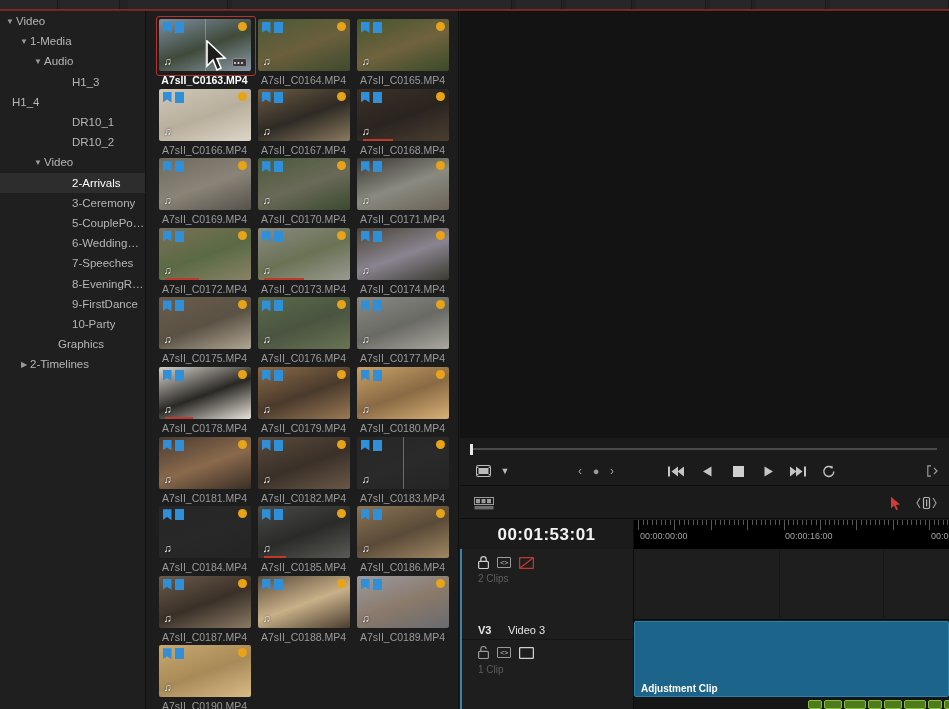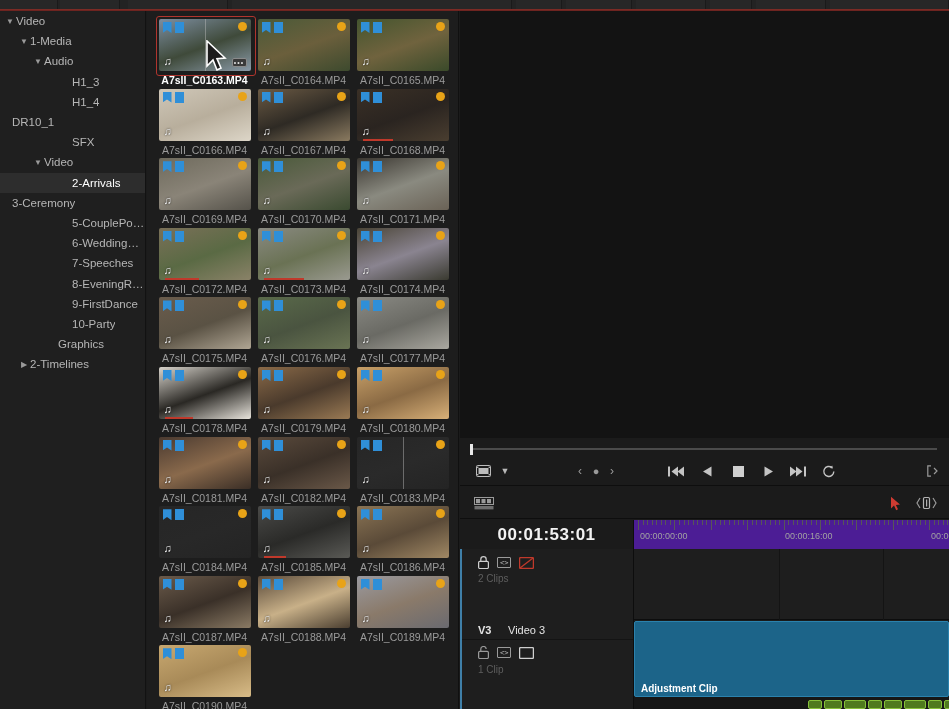--- a/index.html
+++ b/index.html
@@ -74,21 +74,21 @@
     justify-content:center; color:#b9b9b9; font-size:13px; }
 
   .tl-toolbar { position:absolute; left:460px; top:487px; width:489px; height:32px;
     background:#1b1b1b; border-bottom:1px solid #0e0e0e; }
 
   .tc-box { position:absolute; left:460px; top:520px; width:174px; height:29px;
     background:#1b1b1b; display:flex; align-items:center; justify-content:center;
     color:#f2f2f2; font-size:17px; font-weight:bold; letter-spacing:.5px;
     border-right:1px solid #0d0d0d; }
   .ruler { position:absolute; left:634px; top:520px; width:315px; height:29px;
-    background:#4c1d95; overflow:hidden; }
+    background:#000000; overflow:hidden; }
   .ruler .ticks { position:absolute; left:0; top:0; width:315px; height:10px; }
   .ruler .tk { position:absolute; top:0; width:1px; background:#575757; }
   .rlab { position:absolute; top:11px; font-size:9px; color:#a2a2a2; white-space:nowrap; }
 
   .tracks { position:absolute; left:460px; top:549px; width:489px; height:160px;
     background:#161616; overflow:hidden; }
   .trow { position:absolute; left:0; width:489px; }
   .thead { position:absolute; left:0; width:174px; background:#1e1e1e;
     border-right:1px solid #0d0d0d; }
   .tbody { position:absolute; left:174px; width:315px; }
@@ -139,41 +139,41 @@
         <span class="tlabel">1-Media</span>
       </div>
       <div class="tree-row" style="padding-left: 32px;">
         <span class="tw">▼</span>
         <span class="tlabel">Audio</span>
       </div>
       <div class="tree-row" style="padding-left: 60px;">
         <span class="tw"></span>
         <span class="tlabel">H1_3</span>
       </div>
-      <div class="tree-row" style="padding-left: 60px;">
+      <div class="tree-row" style="">
         <span class="tw"></span>
         <span class="tlabel">H1_4</span>
       </div>
-      <div class="tree-row" style="">
+      <div class="tree-row" style="padding-left: 60px;">
         <span class="tw"></span>
         <span class="tlabel">DR10_1</span>
       </div>
       <div class="tree-row" style="padding-left: 60px;">
         <span class="tw"></span>
-        <span class="tlabel">SFX</span>
+        <span class="tlabel">DR10_2</span>
       </div>
       <div class="tree-row" style="padding-left: 32px;">
         <span class="tw">▼</span>
         <span class="tlabel">Video</span>
       </div>
       <div class="tree-row selected" style="padding-left: 60px;">
         <span class="tw"></span>
         <span class="tlabel">2-Arrivals</span>
       </div>
-      <div class="tree-row" style="">
+      <div class="tree-row" style="padding-left: 60px;">
         <span class="tw"></span>
         <span class="tlabel">3-Ceremony</span>
       </div>
       <div class="tree-row" style="padding-left: 60px;">
         <span class="tw"></span>
         <span class="tlabel">5-CouplePortraits</span>
       </div>
       <div class="tree-row" style="padding-left: 60px;">
         <span class="tw"></span>
         <span class="tlabel">6-WeddingBreakfast</span>

